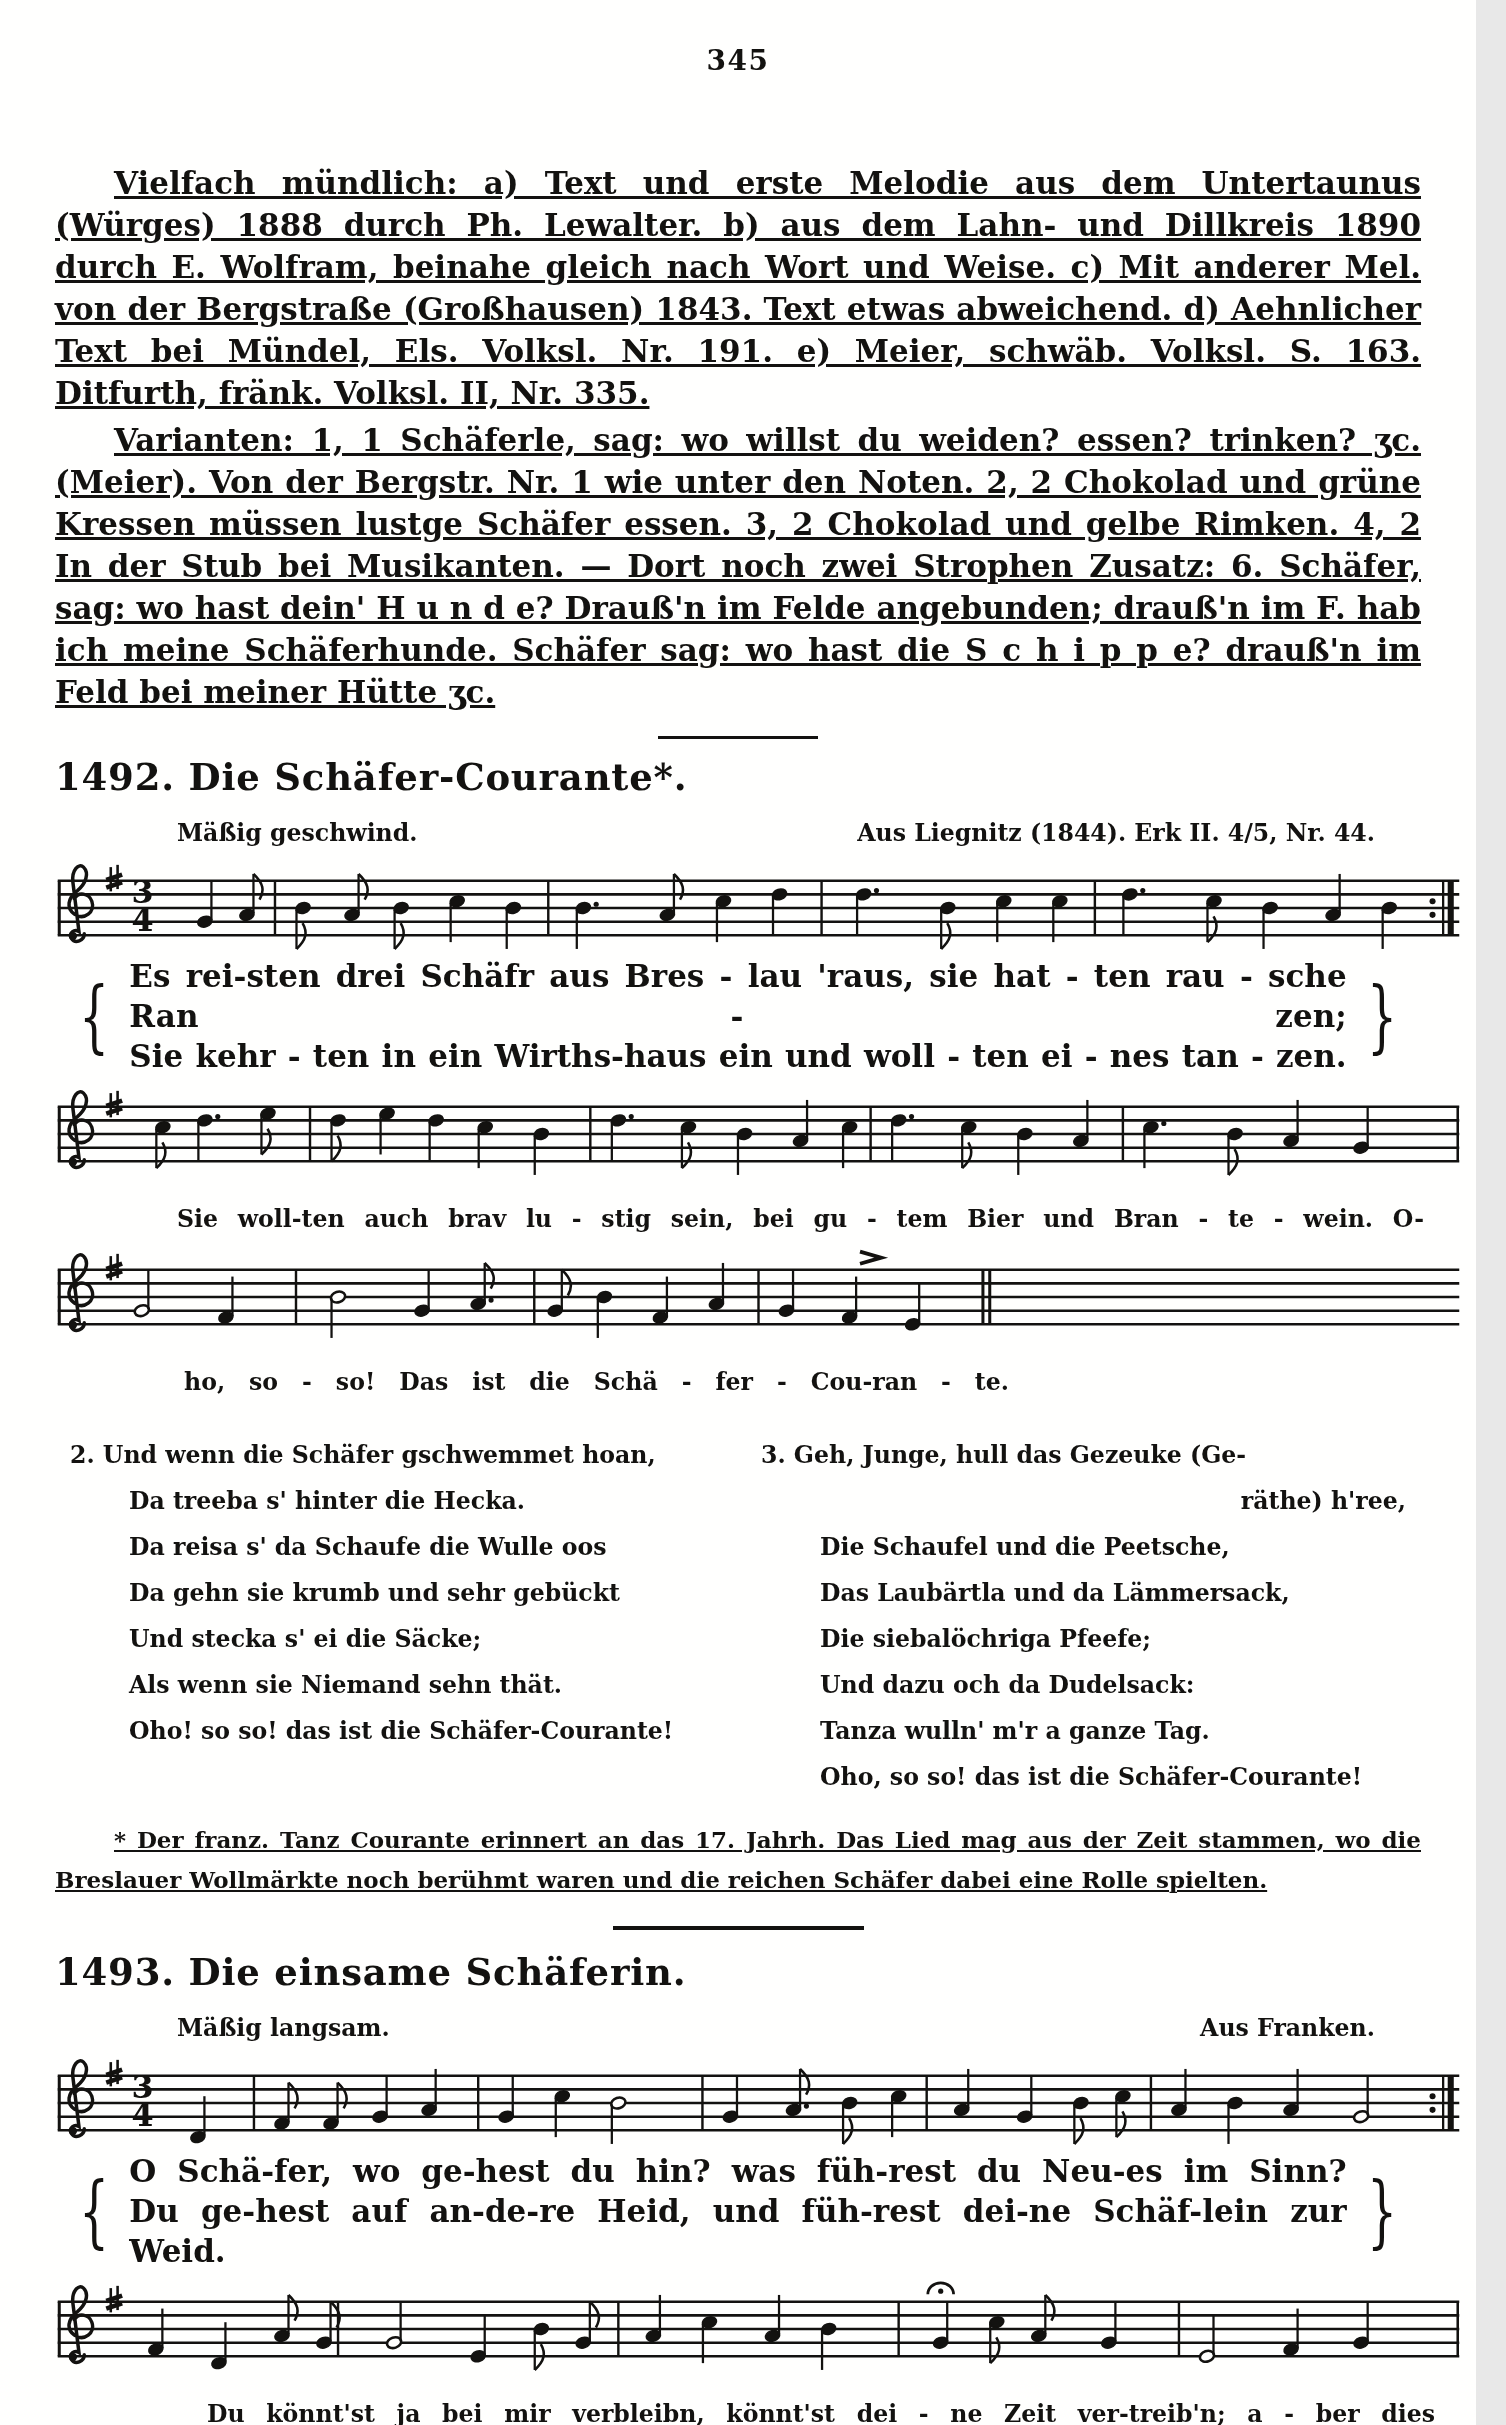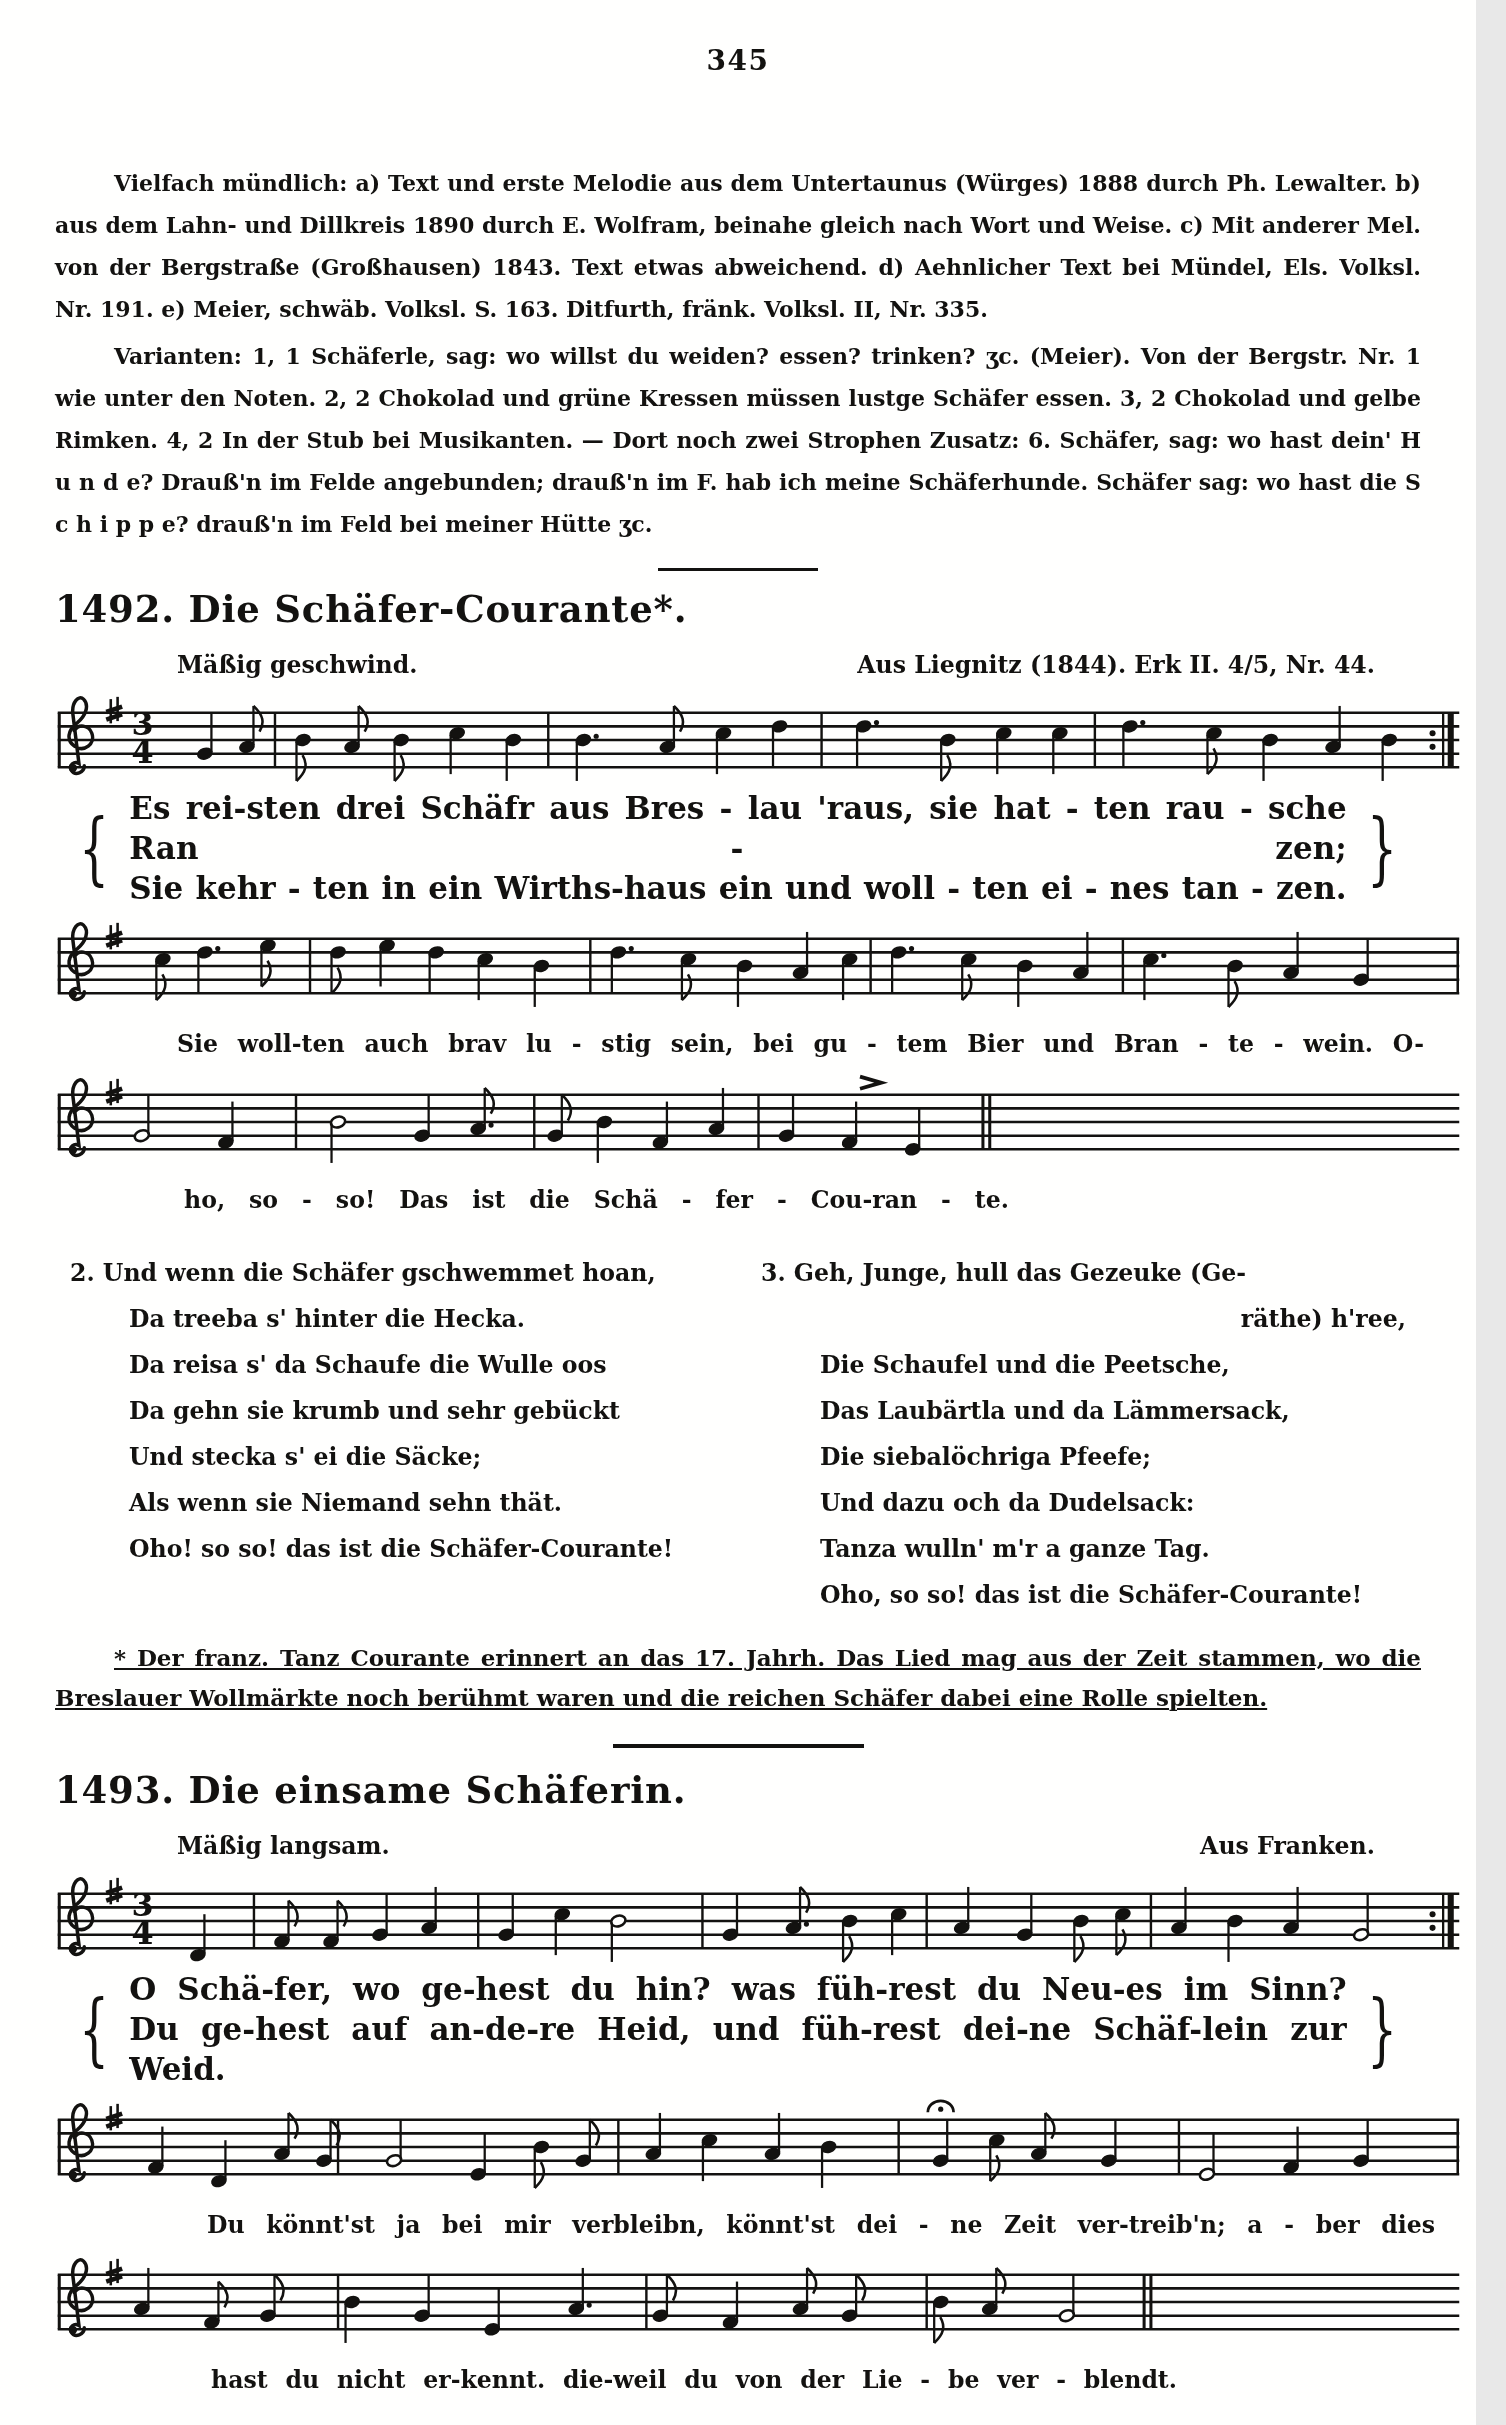--- a/index.html
+++ b/index.html
@@ -14,25 +14,26 @@
     box-sizing:border-box;
     padding:44px 55px 0 55px;
   }
   .pageno{
     text-align:center;
     font-size:28px;
     letter-spacing:1.5px;
     margin-bottom:85px;
   }
   .headnote{
-    font-size:22px;
+    font-size:31px;
     line-height:42px;
     text-align:justify;
     text-indent:59px;
     margin:0 0 4.6px 0;
+    text-decoration:underline;
   }
   .rule-short{width:160px;height:3px;background:#131210;margin:23px auto 16.7px auto;}
   .rule-mid{width:251px;height:4.6px;background:#131210;margin:26px auto 20px auto;}
   .song-title{
     text-align:left;
     font-size:37px;
     letter-spacing:0.8px;
     margin:13.7px 0 20px 0;
   }
   .tempo-row{
@@ -63,21 +64,21 @@
     line-height:40px;
     text-align:justify;
     text-align-last:justify;
     white-space:normal;
   }
   .lyric-single{
     font-size:23.6px;
     line-height:33px;
     text-align:justify;
     text-align-last:justify;
-    margin-top:15px;margin-bottom:7.6px;
+    margin-top:22px;margin-bottom:7.6px;
   }
   .ls-1492-2{width:1247px;margin-left:122px;}
   .ls-1492-3{width:825px;margin-left:129px;}
   .ls-1493-2{width:1228px;margin-left:152px;}
   .ls-1493-3{width:966px;margin-left:156px;}
   .verses{
     display:flex;
     margin:33px 0 6px 0;
     padding:0 15px;
     gap:46px;

